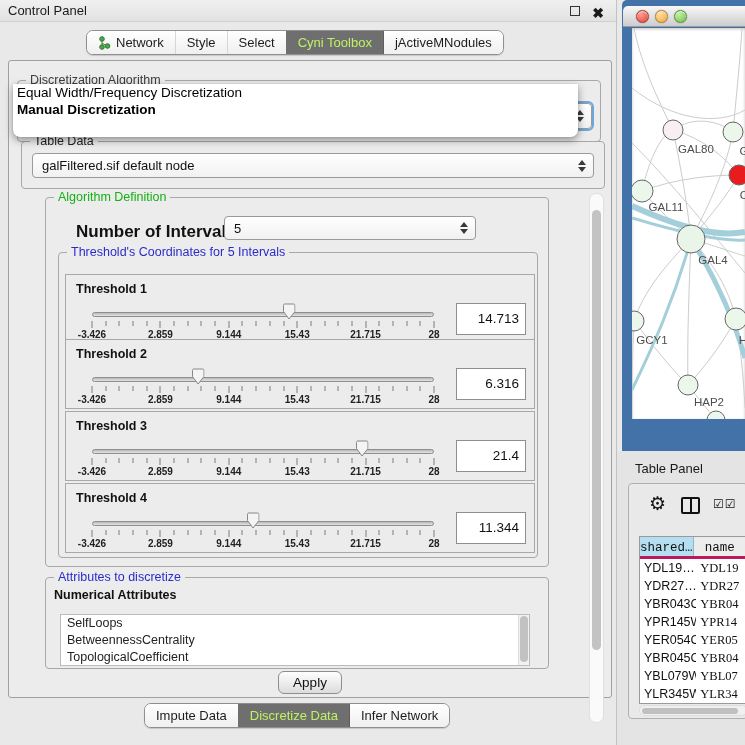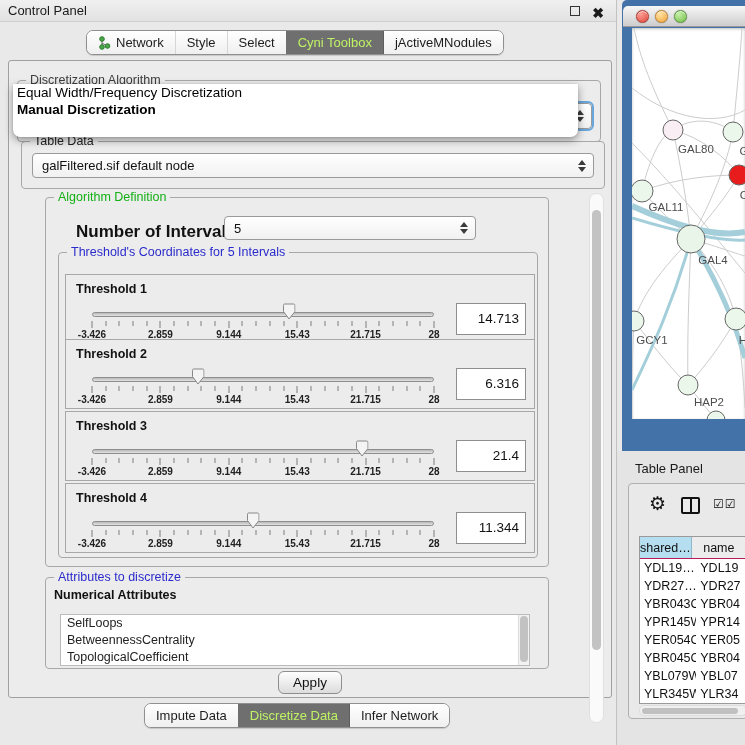--- a/index.html
+++ b/index.html
@@ -114,27 +114,27 @@
     border:1px solid #b0b0b0; border-radius:4px; background:#e9e9e9; overflow:hidden; }
   #tp-gear { position:absolute; left:20px; top:8px; font-size:19px; color:#111;
     font-family:"DejaVu Sans", sans-serif; }
   #tp-colicon { position:absolute; left:52px; top:13px; width:19px; height:17px;
     border:2px solid #111; border-radius:2px; }
   #tp-colicon i { position:absolute; left:50%; top:0; bottom:0; width:2px; background:#111; transform:translateX(-50%); }
   #tp-checks { position:absolute; left:84px; top:13px; font-size:12px; letter-spacing:1px;
     color:#111; font-family:"DejaVu Sans", sans-serif; }
   #tp-table { position:absolute; left:10px; top:52px; width:108px; height:168px;
     background:#fff; border:1px solid #9a9a9a; overflow:hidden; font-size:12.5px; }
-  #tp-header { display:flex; height:22px; border-bottom:1px solid #be185d; }
+  #tp-header { display:flex; height:22px; border-bottom:3px solid #be185d;font-family:Liberation Mono, monospace; }
   #tp-header .h1 { width:68px; background:#b5def0; border-right:1px solid #8fb7c9;
     text-align:center; line-height:22px; color:#111; }
   #tp-header .h2 { width:80px; background:#ececec; text-align:center; line-height:22px; color:#111; }
   .tp-row { display:flex; height:18px; line-height:18px; color:#111; }
   .tp-row .c1 { width:68px; padding-left:4px; overflow:hidden; white-space:nowrap; }
-  .tp-row .c2 { width:60px; padding-left:4px; overflow:hidden; white-space:nowrap; }
+  .tp-row .c2 { width:60px; padding-left:4px; overflow:hidden; white-space:nowrap;font-family:Liberation Serif, serif; }
   #tp-hscroll { position:absolute; left:10px; top:221px; width:108px; height:11px;
     background:#f0f0f0; border:1px solid #ddd; border-radius:5px; }
   #tp-hscroll i { position:absolute; left:2px; top:2px; width:96px; height:6px;
     background:#c0c0c0; border-radius:3px; }
 
   .netlabel { font-size:11.5px; fill:#4d4d4d; }
 </style>
 </head>
 <body>
 

